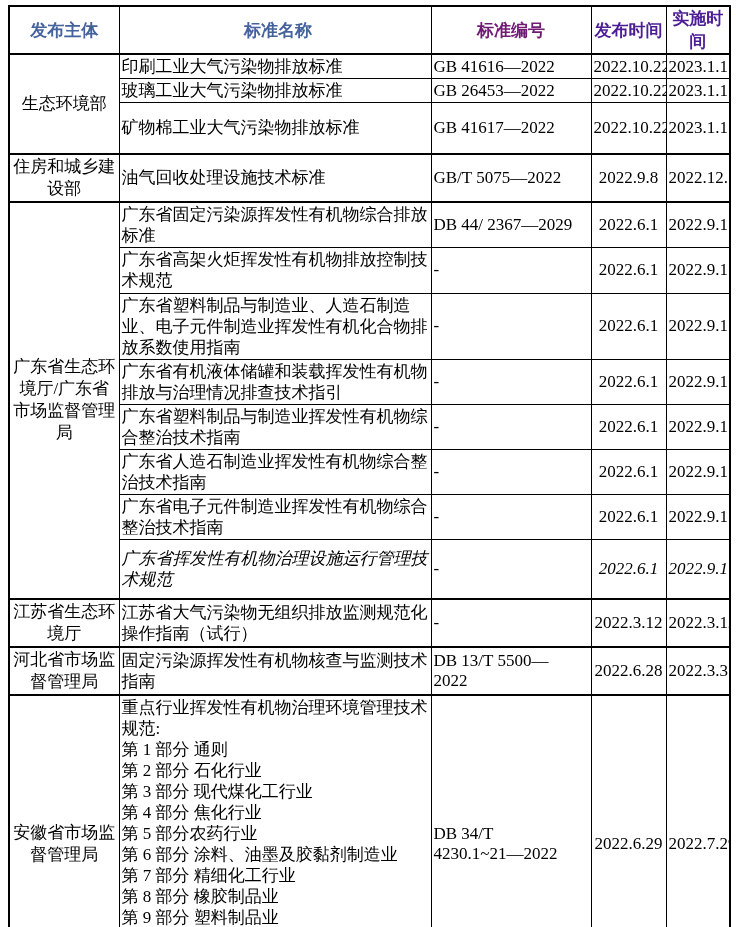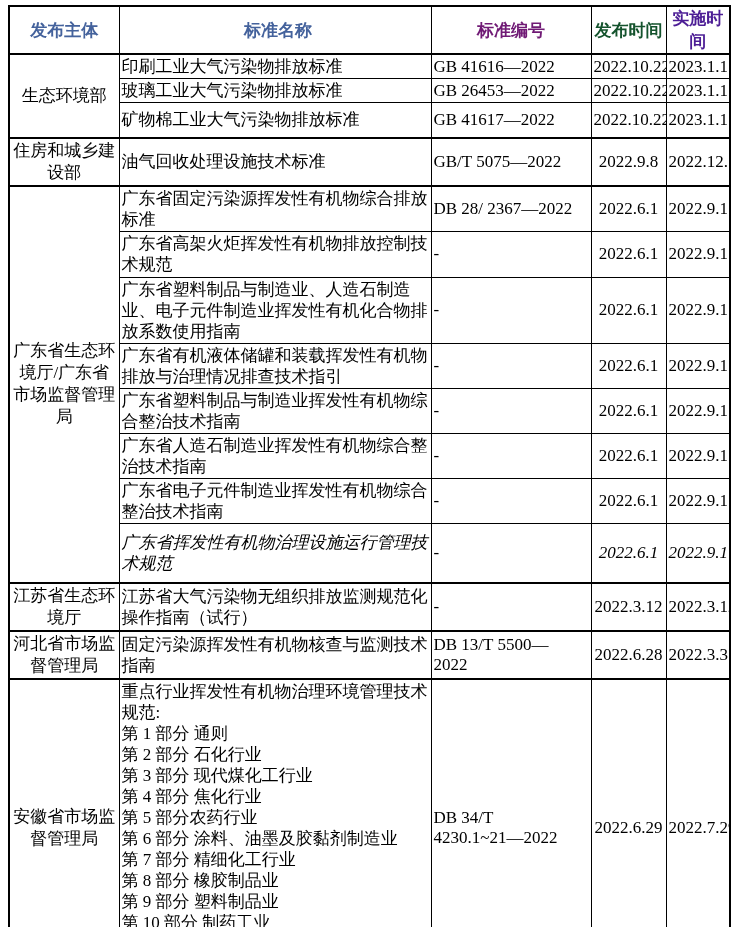--- a/index.html
+++ b/index.html
@@ -75,55 +75,55 @@
       <col style="width:312px">
       <col style="width:160px">
       <col style="width:75px">
       <col style="width:64px">
     </colgroup>
     <thead>
       <tr>
         <th class="hdr" style="color: rgb(68, 98, 156);">发布主体</th>
         <th class="hdr" style="color: rgb(68, 98, 156); padding-left: 7px;">标准名称</th>
         <th class="hdr" style="color: #701a75;">标准编号</th>
-        <th class="hdr" style="color: #14532d;">发布时间</th>
+        <th class="hdr" style="color: #4c1d95;">发布时间</th>
         <th class="hdr" style="color: #4c1d95; font-family: Liberation Mono, monospace;">实施时间</th>
       </tr>
     </thead>
     <tbody id="tbody">
         <tr class="section-first" style="height: 24px;">
           <td class="publisher" rowspan="3">生态环境部</td>
           <td class="name">印刷工业大气污染物排放标准</td>
           <td class="code">GB 41616—2022</td>
           <td class="issued">2022.10.22</td>
           <td class="effective">2023.1.1</td>
         </tr>
         <tr style="height: 24px;">
           <td class="name">玻璃工业大气污染物排放标准</td>
           <td class="code">GB 26453—2022</td>
           <td class="issued">2022.10.22</td>
           <td class="effective">2023.1.1</td>
         </tr>
-        <tr style="height: 35px;">
+        <tr style="height: 51px;">
           <td class="name">矿物棉工业大气污染物排放标准</td>
           <td class="code">GB 41617—2022</td>
           <td class="issued">2022.10.22</td>
           <td class="effective">2023.1.1</td>
         </tr>
         <tr class="section-first" style="height: 41px;">
           <td class="publisher" rowspan="1">住房和城乡建设部</td>
           <td class="name">油气回收处理设施技术标准</td>
           <td class="code">GB/T 5075—2022</td>
           <td class="issued">2022.9.8</td>
           <td class="effective">2022.12.1</td>
         </tr>
         <tr class="section-first" style="height: 44px;">
           <td class="publisher" rowspan="8">广东省生态环境厅/广东省市场监督管理局</td>
           <td class="name">广东省固定污染源挥发性有机物综合排放标准</td>
-          <td class="code">DB 28/ 2367—2022</td>
+          <td class="code">DB 44/ 2367—2029</td>
           <td class="issued">2022.6.1</td>
           <td class="effective">2022.9.1</td>
         </tr>
         <tr style="height: 46px; margin-top: 8px;">
           <td class="name">广东省高架火炬挥发性有机物排放控制技术规范</td>
           <td class="code">-</td>
           <td class="issued">2022.6.1</td>
           <td class="effective">2022.9.1</td>
         </tr>
         <tr style="height: 62px;">

